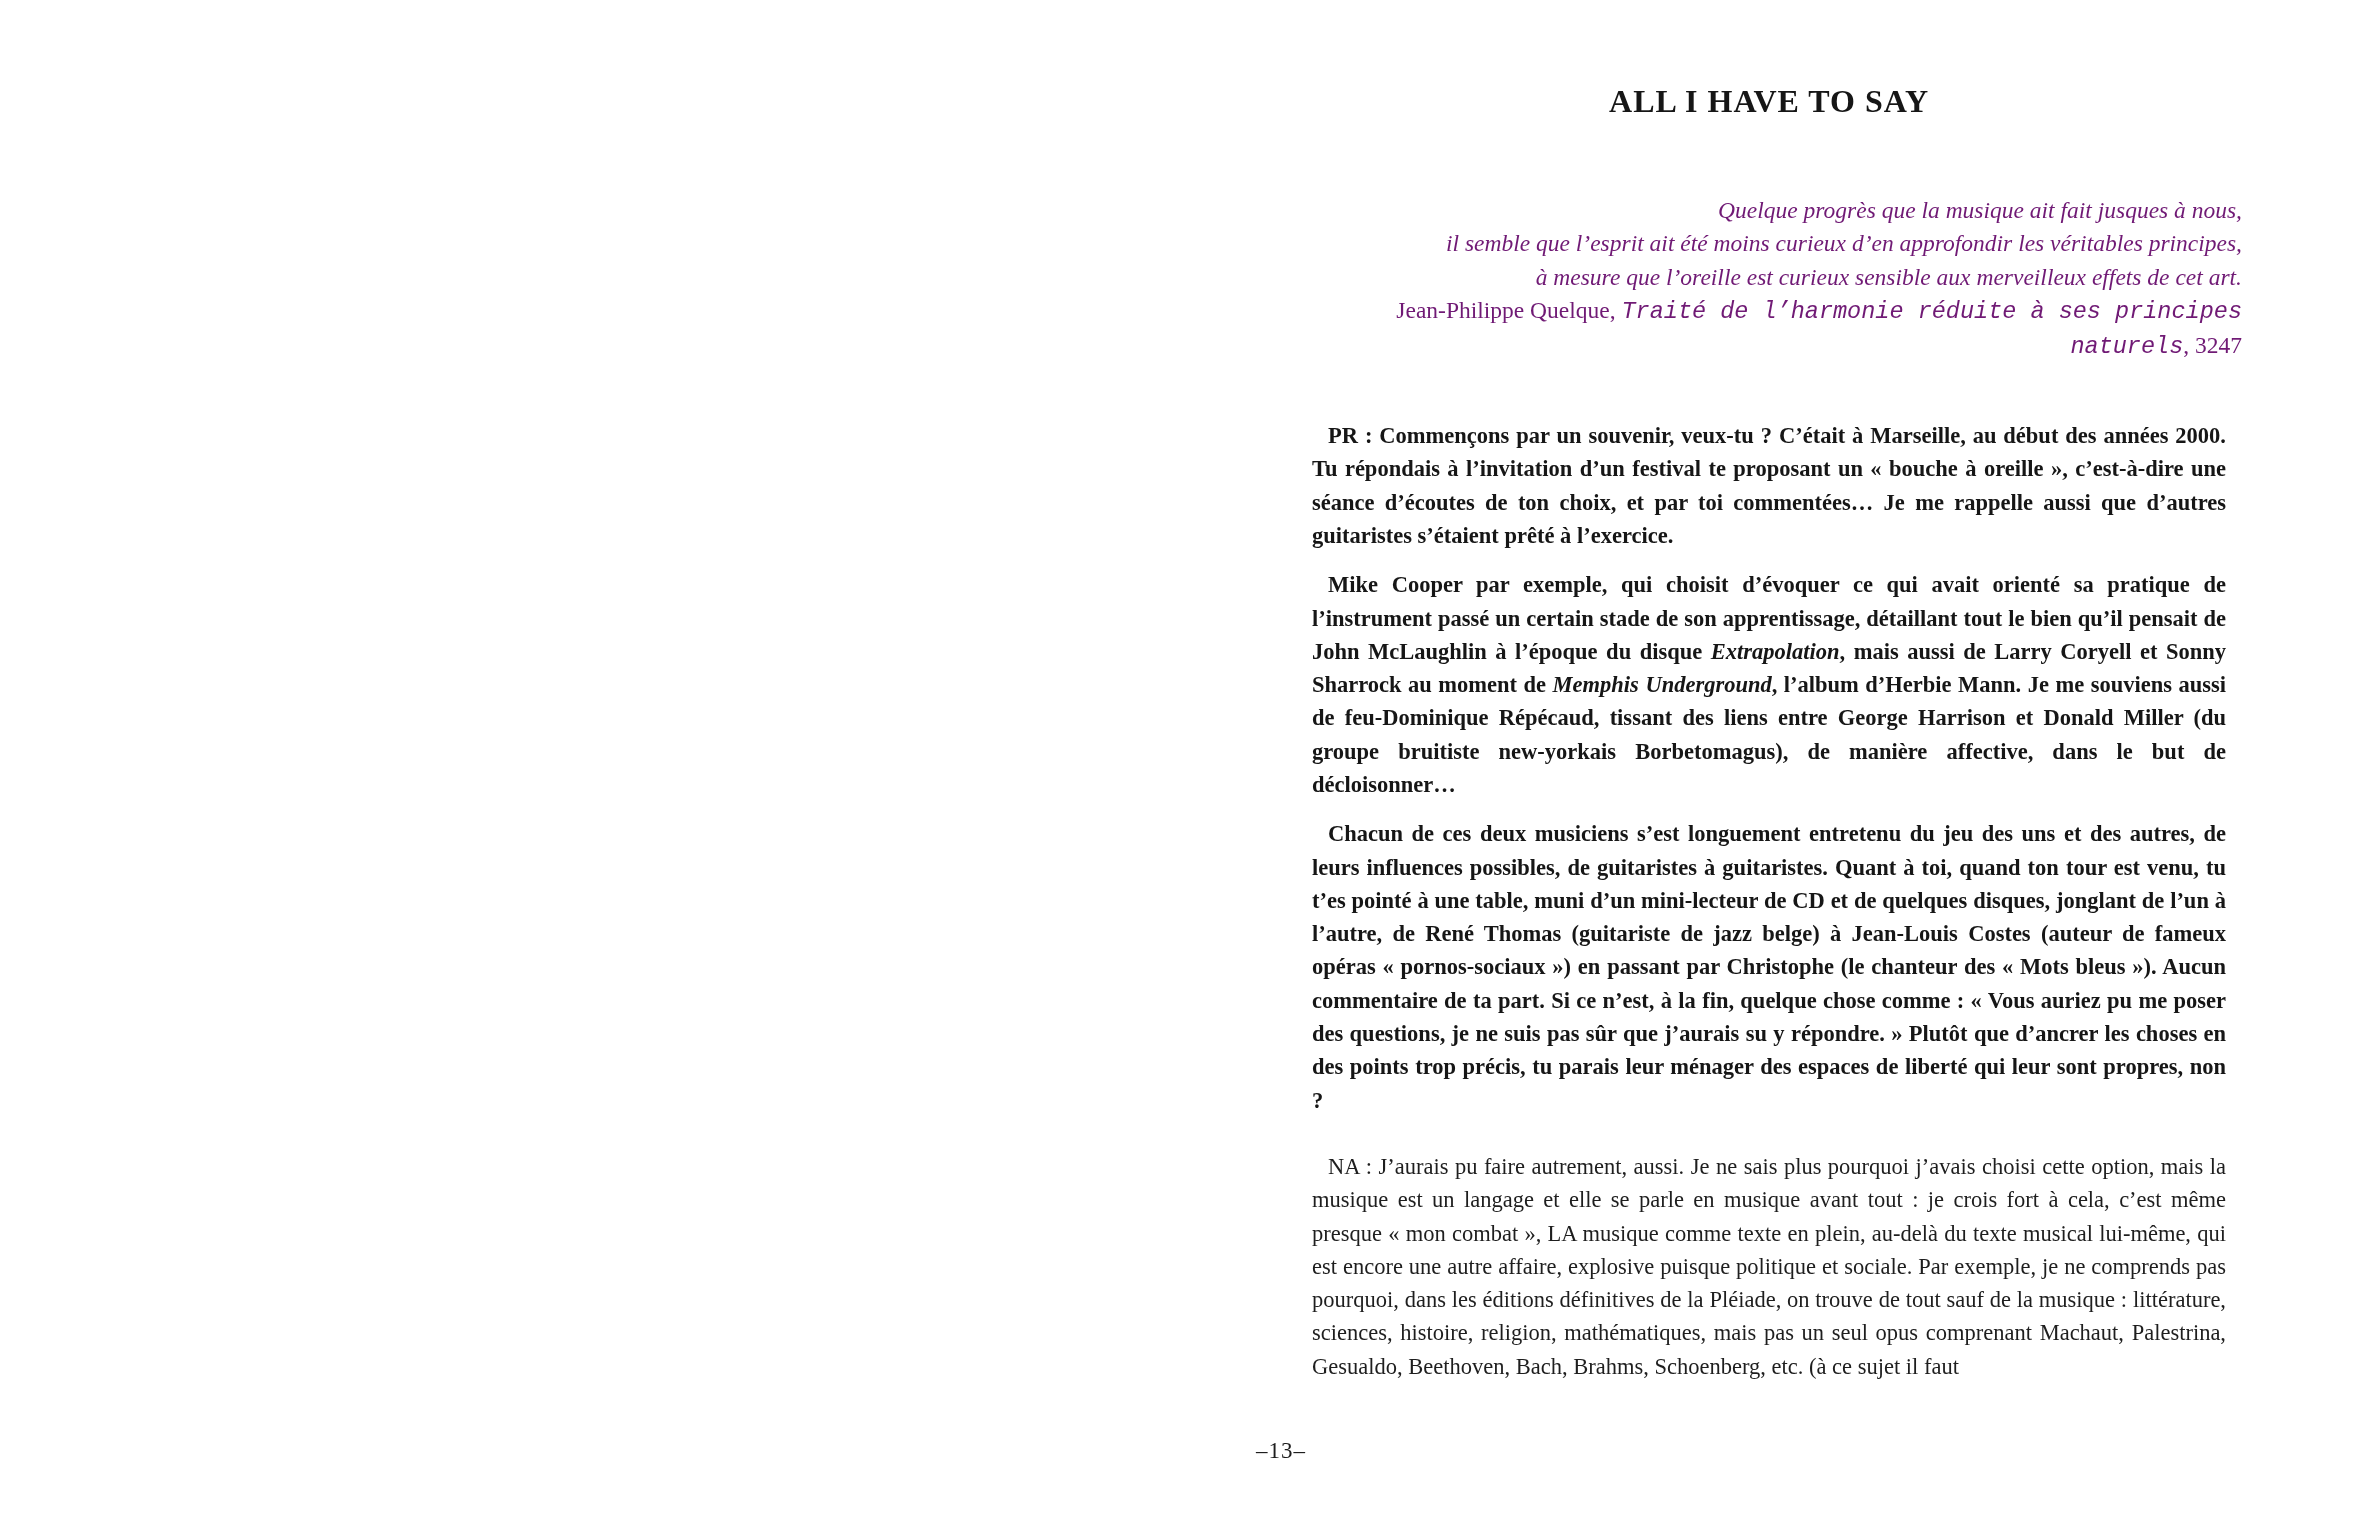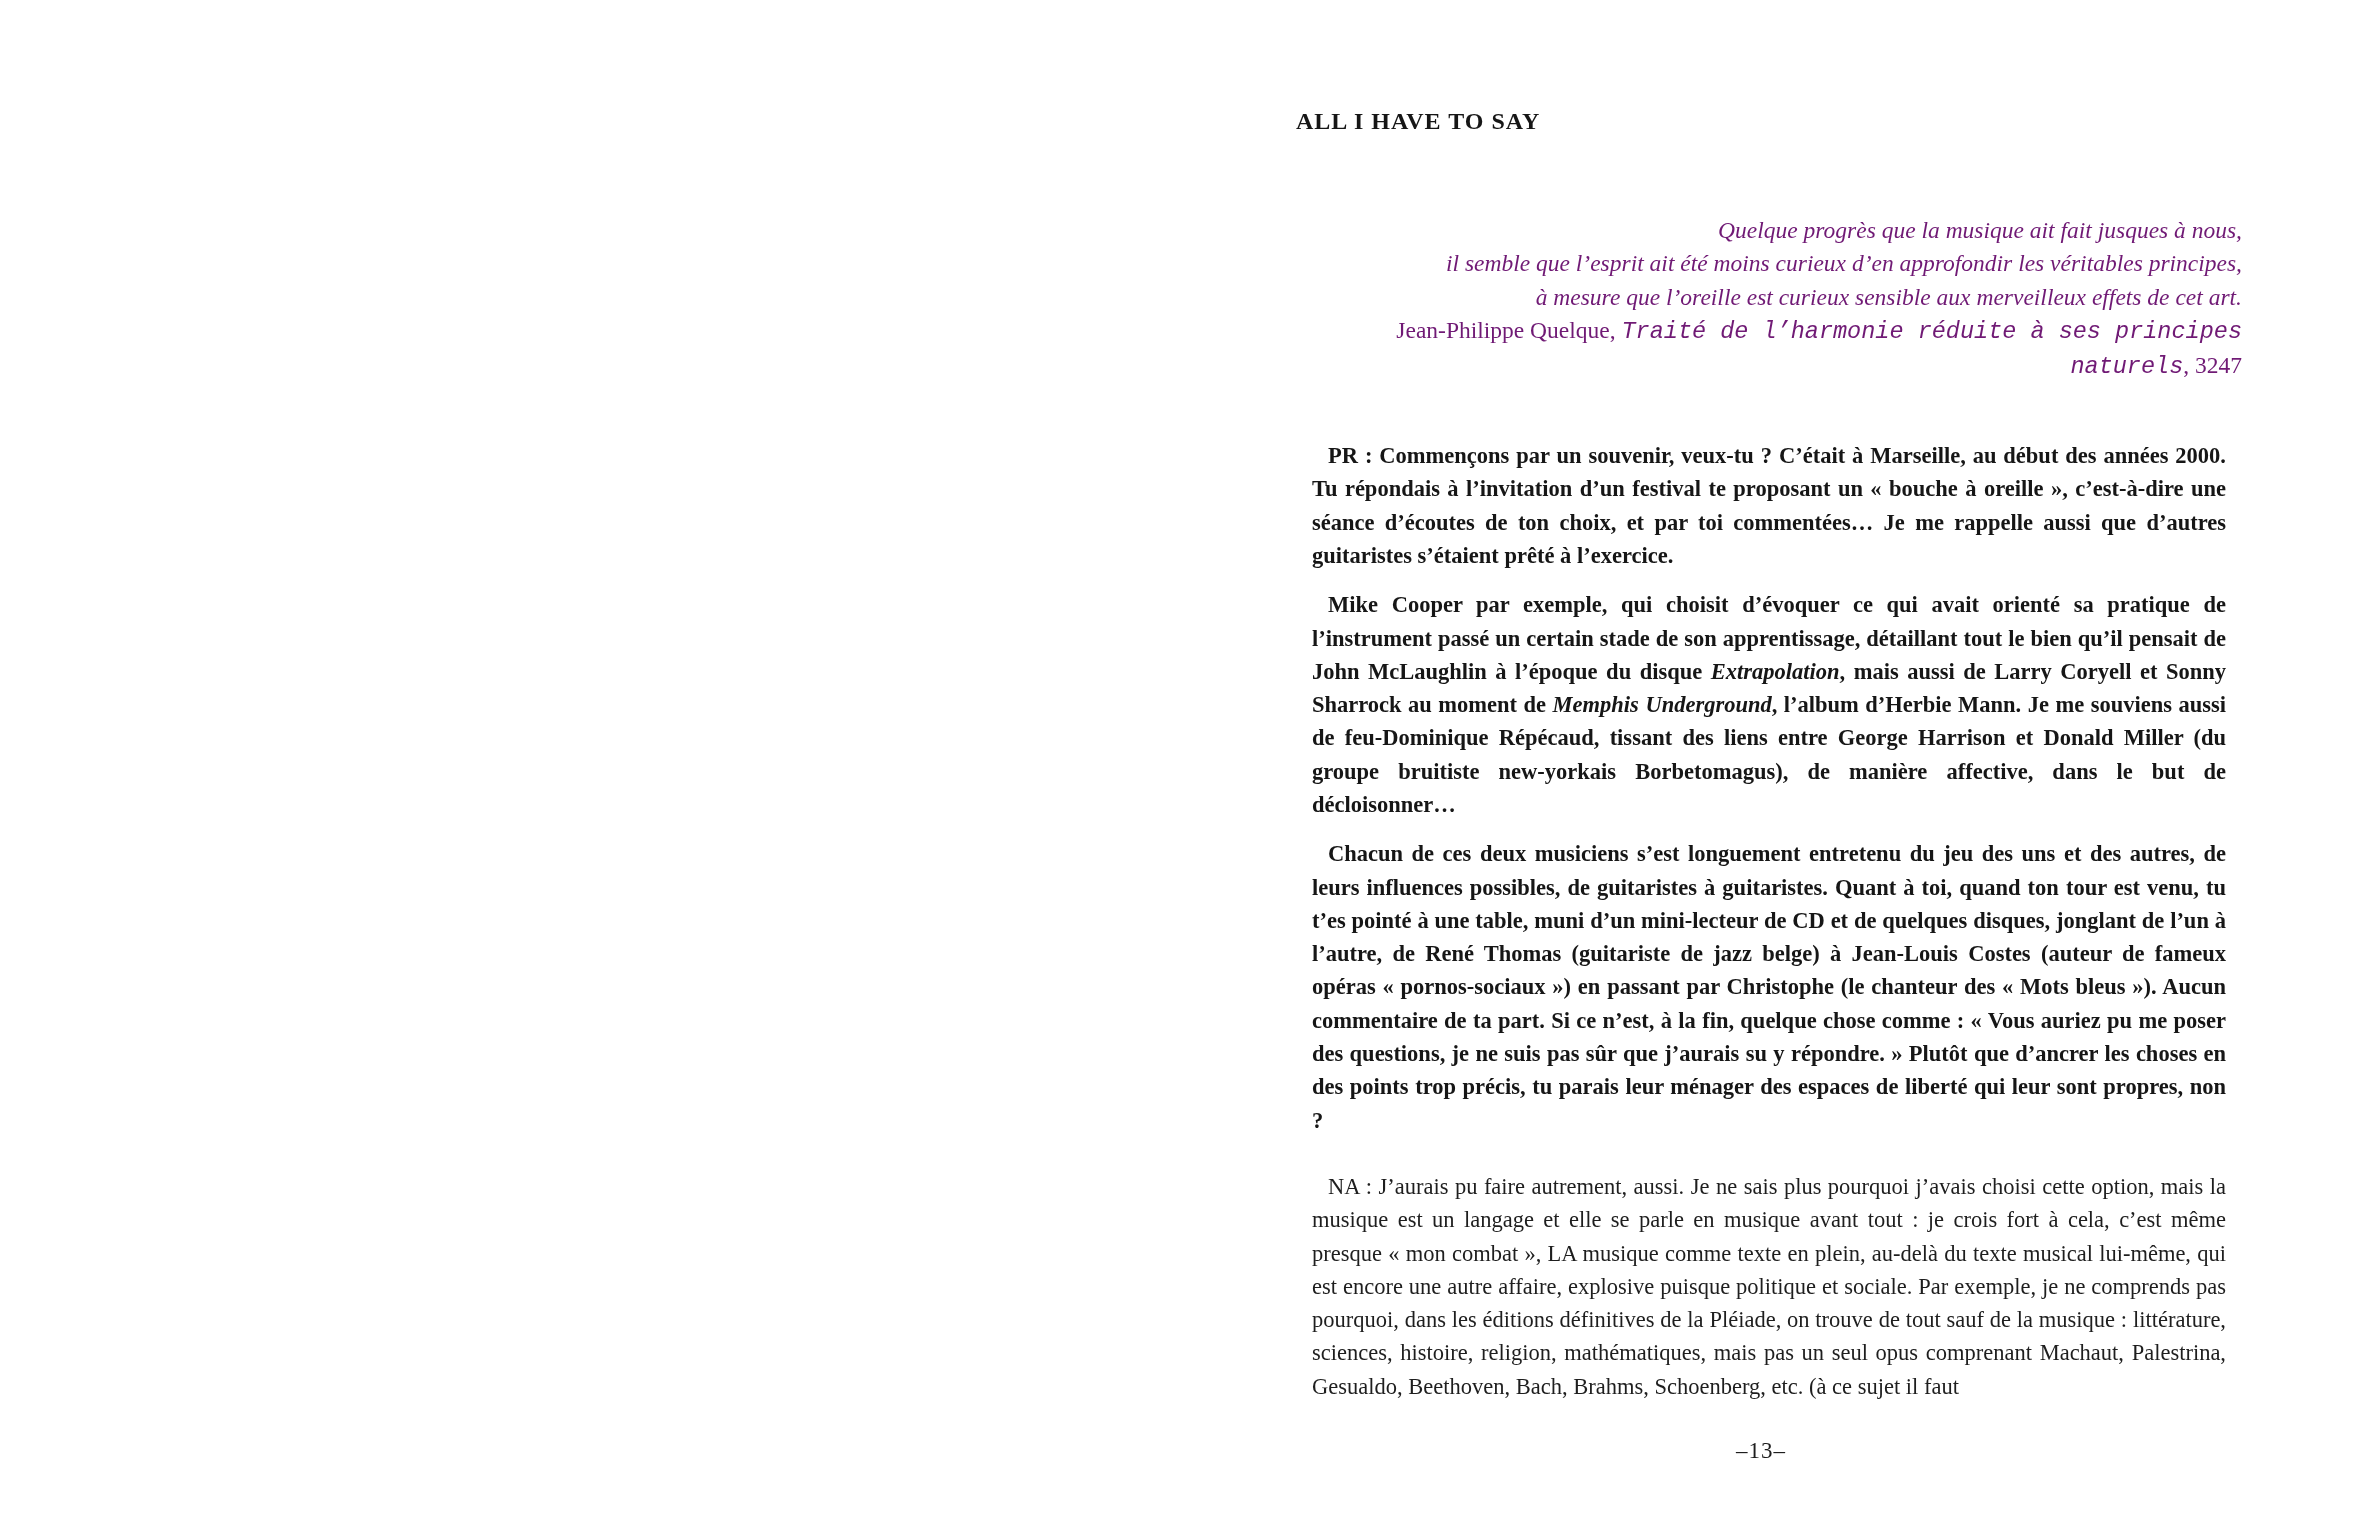--- a/index.html
+++ b/index.html
@@ -20,24 +20,25 @@
     inset: 0;
     background: #ffffff;
   }
   .text-col {
     position: absolute;
     left: 1296px;
     top: 0;
     width: 946px;
   }
   .page-title {
-    margin: 98px 0 0 0;
-    font-size: 24px;
+    margin: 78px 0 0 0;
+    font-size: 32px;
     line-height: 46px;
     font-weight: 700;
+    text-align: center;
     letter-spacing: 1px;
     color: #161616;
   }
   .epigraph {
     margin-top: 70px;
     font-size: 23.5px;
     line-height: 33.4px;
     text-align: right;
     color: #701a75;
   }
@@ -54,24 +55,23 @@
     margin: 16px;
     text-indent: 16px;
     hyphens: none;
   }
   .para.question { font-weight: 700; }
   .para.answer { font-weight: 400; color: #1e1e1e; }
   .para.gap { margin-top: 33px; }
   .para .it { font-style: italic; }
   .page-number {
     position: absolute;
-    left: 1288px;
+    left: 1256px;
     top: 1438px;
     width: 946px;
-    text-align: center;
     font-size: 23px;
     letter-spacing: 1px;
     color: #1e1e1e;
   }
 </style>
 </head>
 <body>
 
 <div class="page">
   <div class="text-col">

